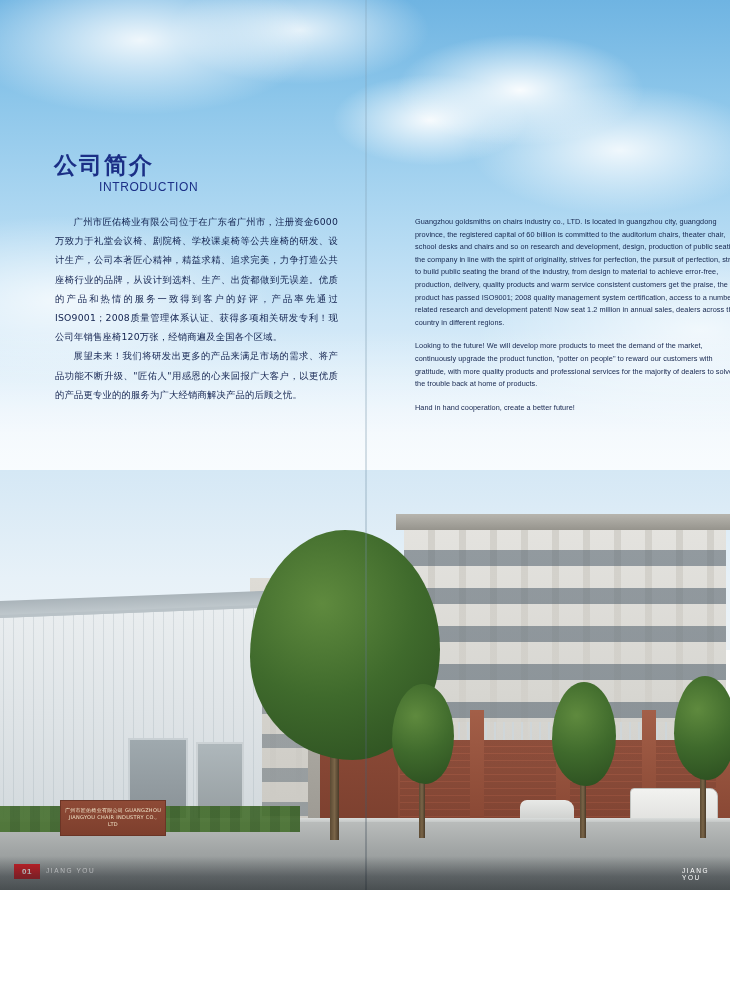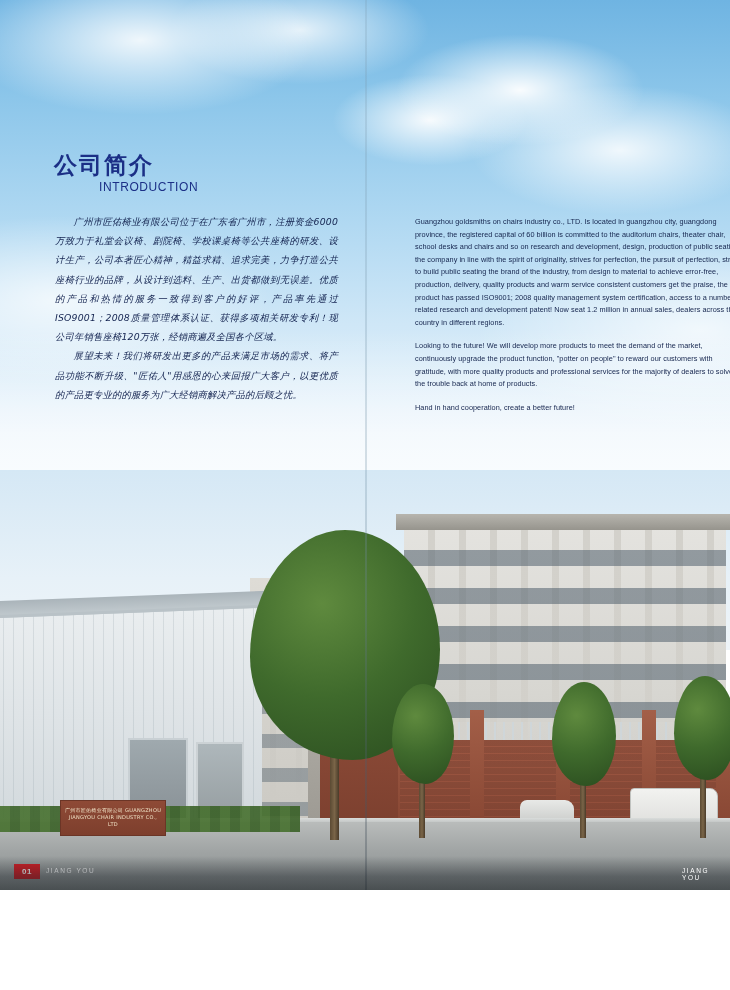--- a/index.html
+++ b/index.html
@@ -90,21 +90,20 @@
     margin-left: 44px;
   }
   .cn-body {
     position: absolute;
     left: 55px; top: 212px;
     width: 283px;
     font-family: "DejaVu Sans", "Liberation Sans", sans-serif;
     font-size: 9.3px;
     line-height: 19.2px;
     color: #12224f;
-    font-style: italic;
     text-align: justify;
     letter-spacing: 0.2px;
   }
   .cn-body p { margin: 0; text-indent: 2em; }
 
   
   .right-page {
     position: absolute;
     left: 365px; top: 0;
     width: 365px; height: 890px;

